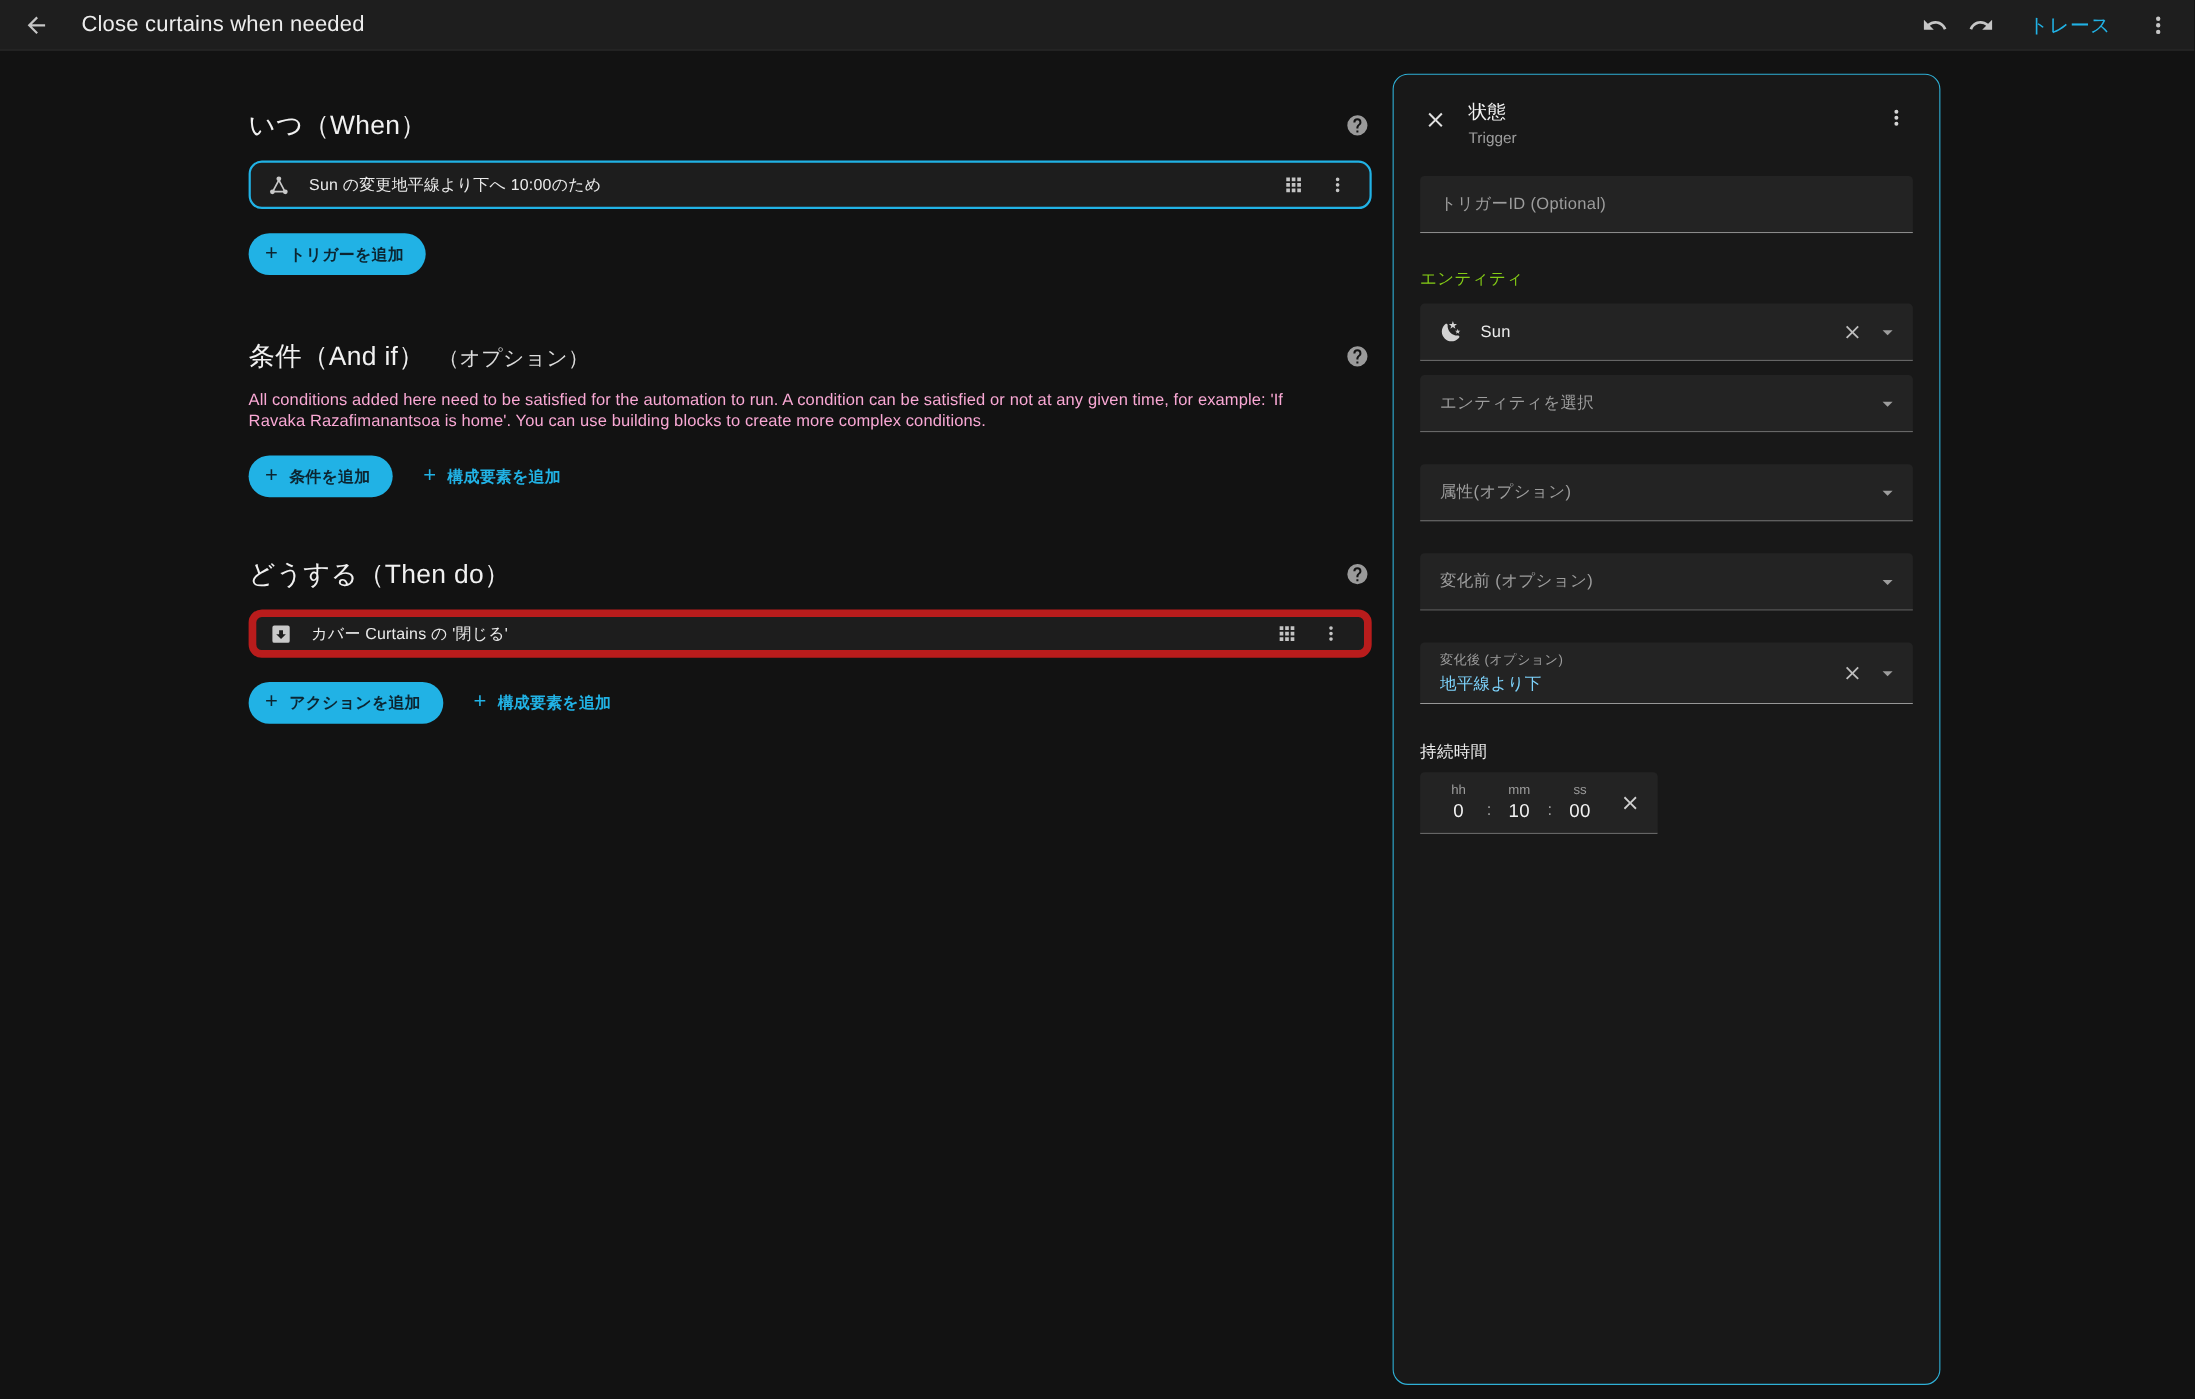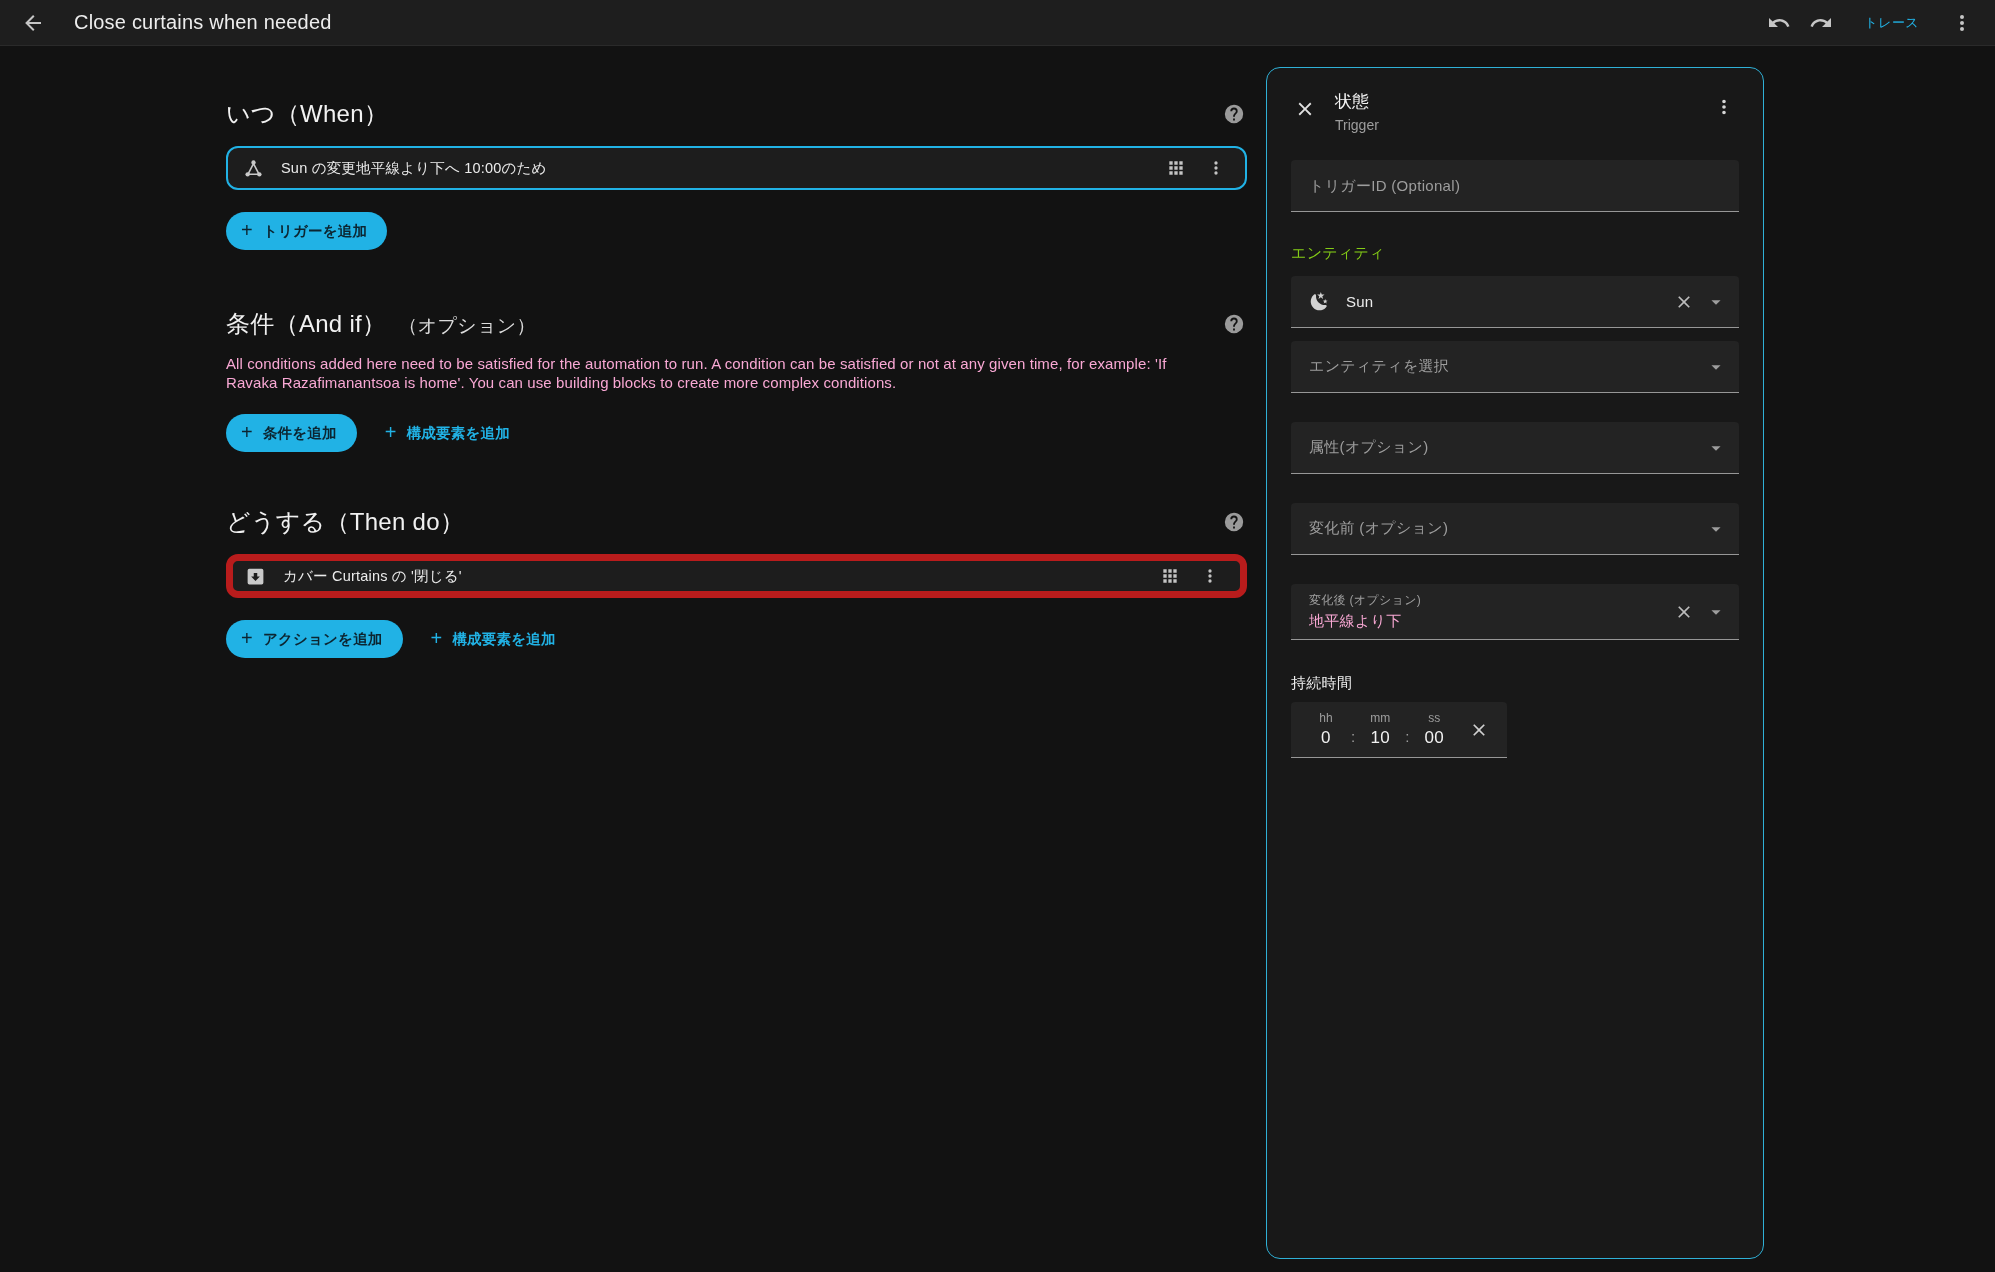--- a/index.html
+++ b/index.html
@@ -34,21 +34,21 @@
   }
   .icon-btn{
     background:none;border:none;width:42px;height:42px;
     display:flex;align-items:center;justify-content:center;
     color:var(--icon-gray);padding:0;
   }
   .topbar-title{font-size:20px;font-weight:400;color:#ededed;margin-left:20px;letter-spacing:.2px}
   .flex-spacer{flex:1}
   .trace-btn{
     background:none;border:none;color:var(--accent);
-    font-size:13px;font-weight:500;letter-spacing:.4px;margin:0 16px;
+    font-size:18px;font-weight:500;letter-spacing:.4px;margin:0 16px;
   }
 
   
   .main-col{position:absolute;left:226px;top:46px;width:1021px}
   .sec-head{display:flex;align-items:center;justify-content:space-between}
   .sec-head h2{font-size:24px;font-weight:400;margin:0;color:#f1f1f1;letter-spacing:.3px}
   .optional-suffix{font-size:19px;color:#dcdcdc;margin-left:12px;font-weight:400}
   .help-btn{background:none;border:none;color:#9a9a9a;padding:0;width:24px;height:24px}
 
   .mt-when{margin-top:52px}
@@ -112,27 +112,27 @@
     flex:1;background:transparent;border:none;outline:none;
     font-size:15px;color:#ececec;font-family:inherit;letter-spacing:.3px;padding:0;
   }
   .text-input::placeholder{color:var(--txt-dim);opacity:1}
 
   .section-label{font-size:15px;color:#84cc16;margin-top:32px;letter-spacing:.3px}
   .gap-lg{margin-top:29px}
   .field-float{flex-direction:row;height:56px}
   .float-col{flex:1;display:flex;flex-direction:column;justify-content:center}
   .float-label{font-size:12px;color:var(--txt-dim);letter-spacing:.3px}
-  .float-value{font-size:15px;color:#f9a8d4;margin-top:3px;letter-spacing:.3px}
+  .float-value{font-size:15px;color:#7dd3fc;margin-top:3px;letter-spacing:.3px}
 
   .duration-label{font-size:15px;color:#ededed;margin-top:34px;letter-spacing:.3px}
   .duration-box{
     margin-top:9px;width:216px;height:56px;background:var(--field-bg);
     border-radius:4px 4px 0 0;border-bottom:1px solid #979797;
-    display:flex;align-items:center;padding:0 8px 0 12px;
+    display:flex;align-items:center;padding:0 8px 0 12px;justify-content:space-between;
   }
   .dur-group{display:flex;flex-direction:column;align-items:center;width:46px}
   .dur-unit{font-size:12px;color:var(--txt-dim)}
   .dur-value{font-size:17px;color:#f2f2f2;margin-top:3px;letter-spacing:.3px}
   .dur-colon{color:var(--txt-dim);font-size:15px;margin:14px 2px 0}
   .dur-clear{margin-left:12px;color:#d0d0d0}
 </style>
 </head>
 <body>
 

